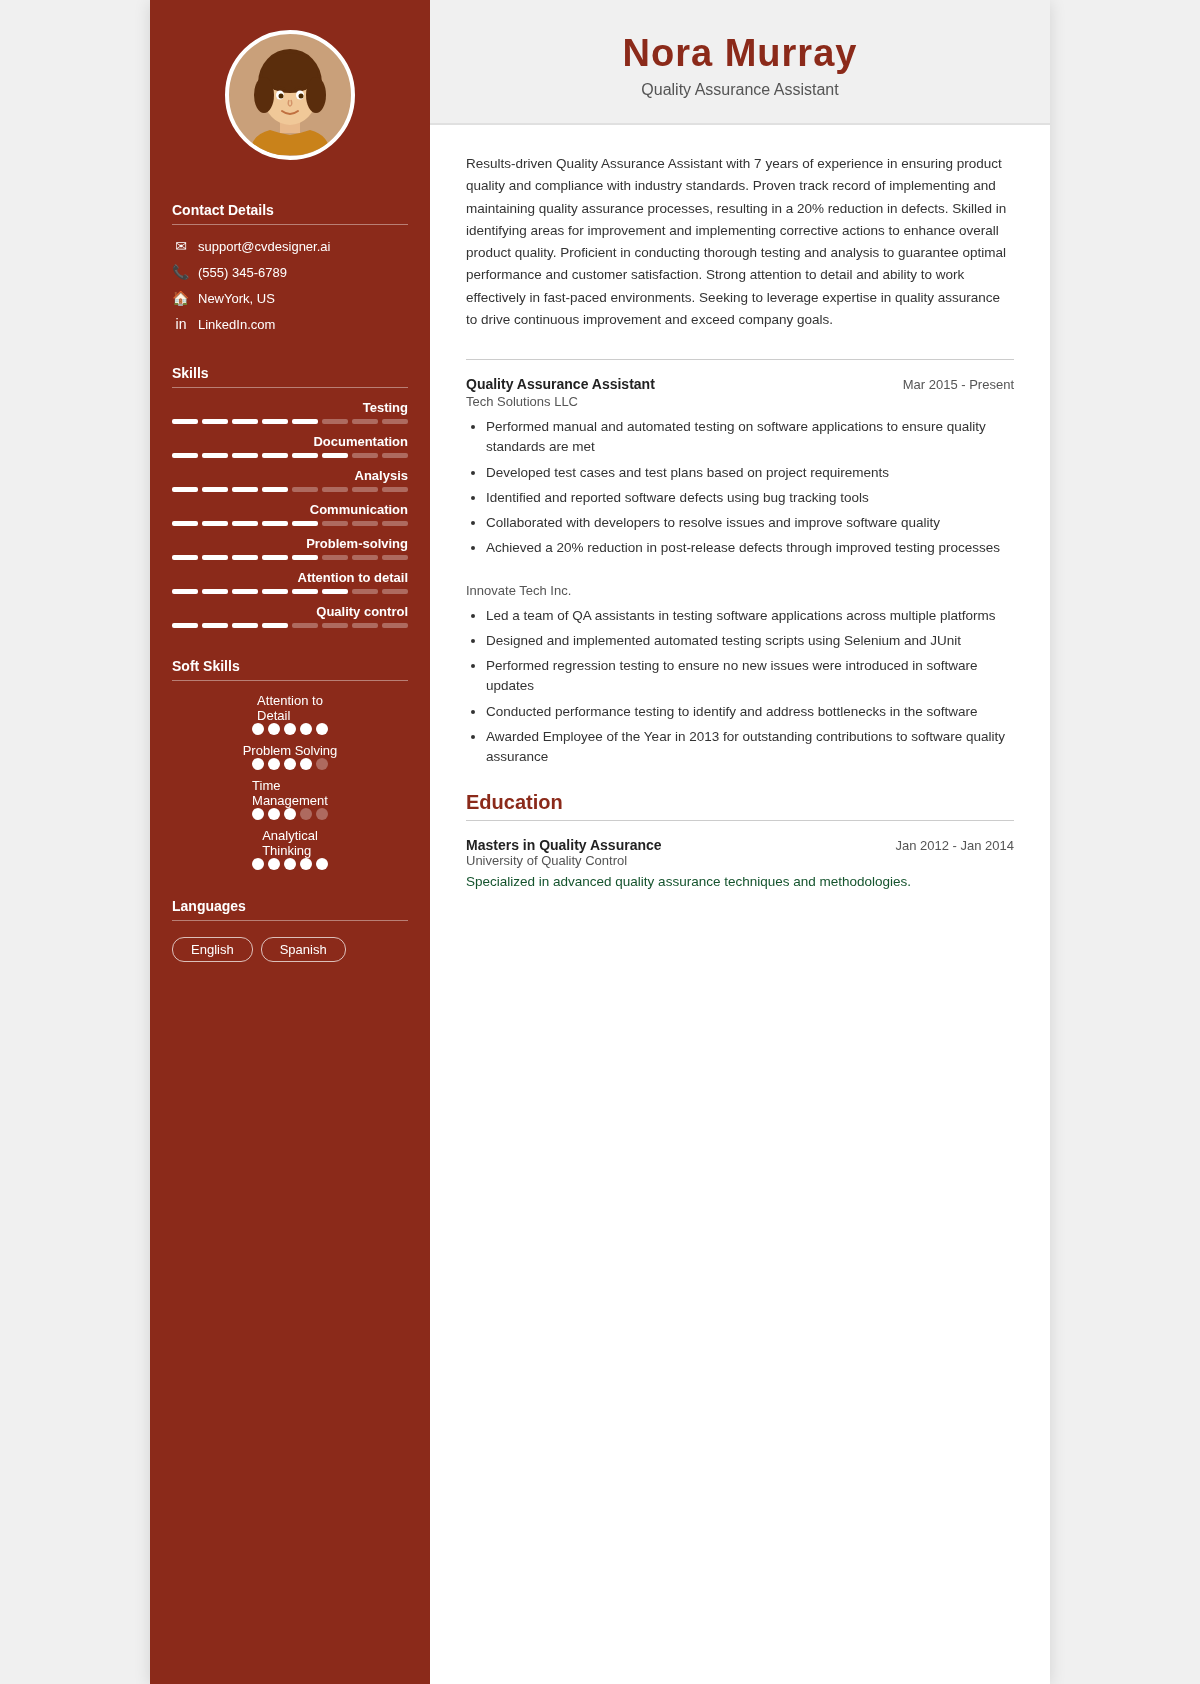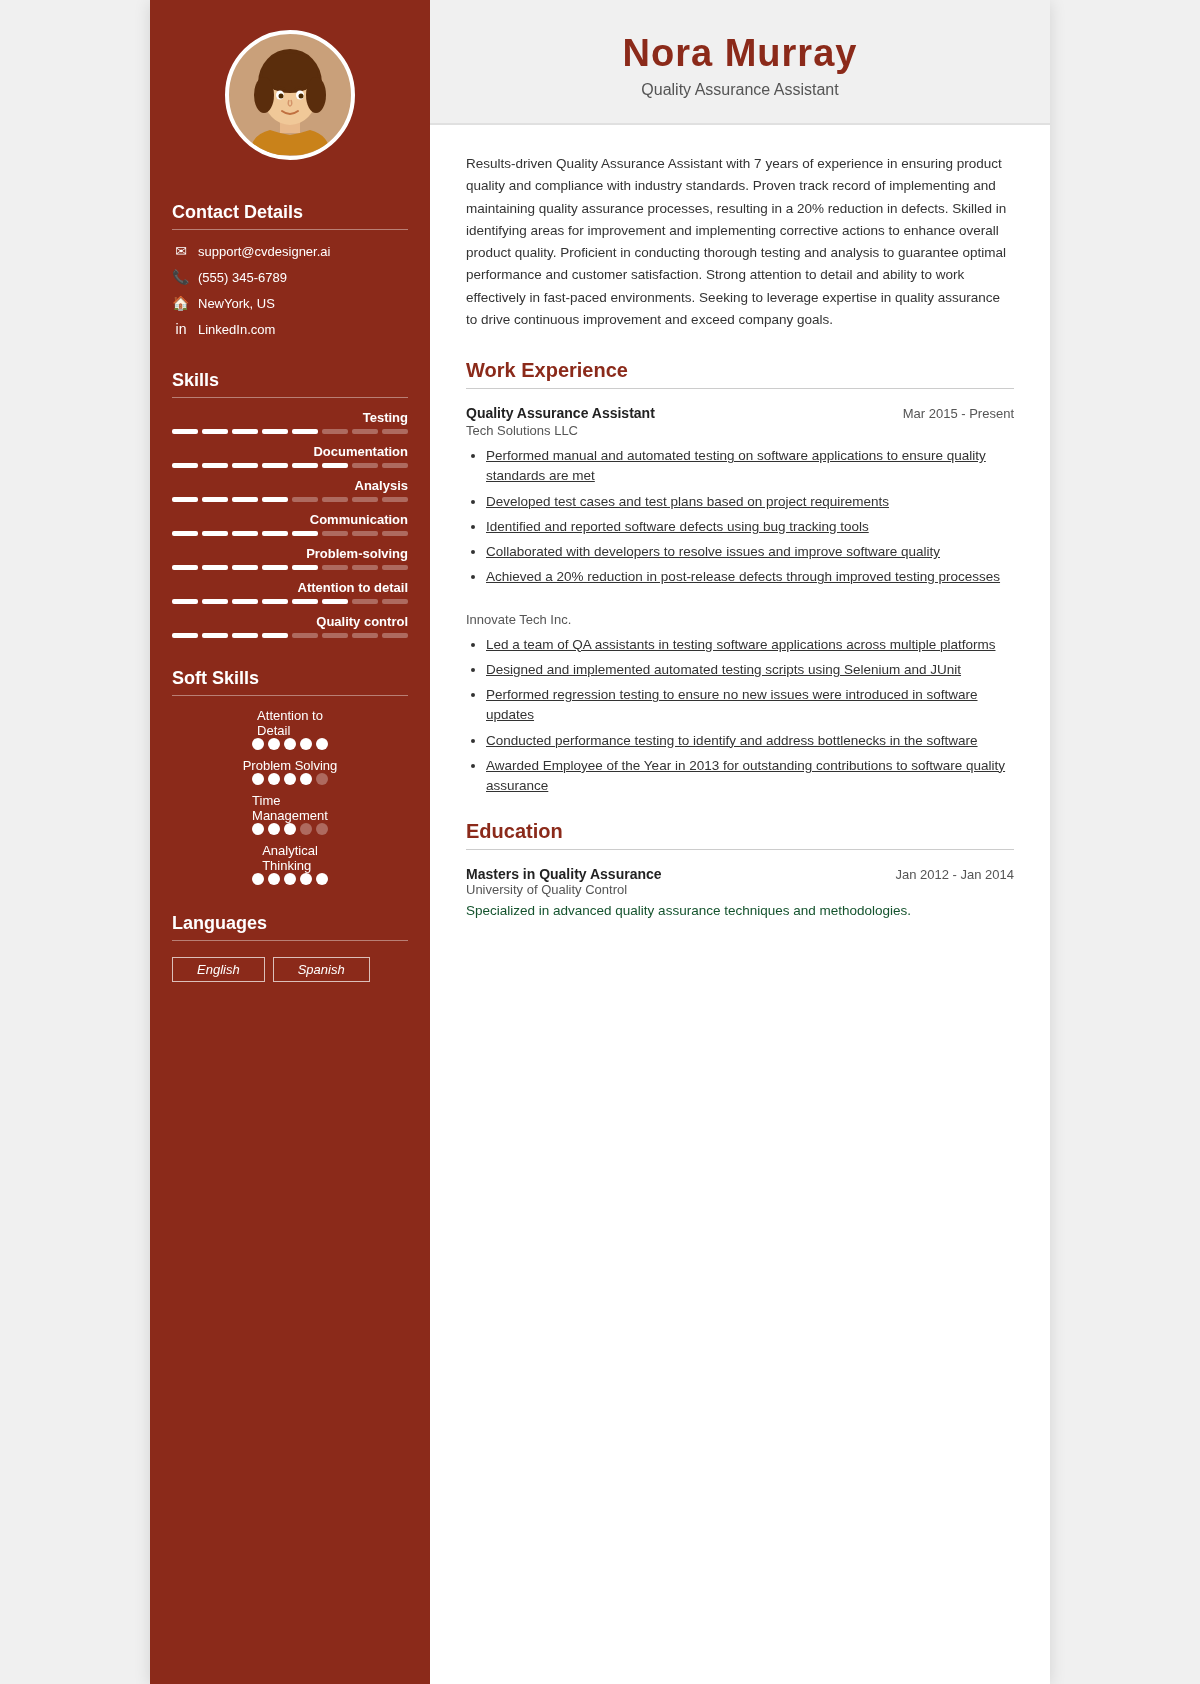--- a/index.html
+++ b/index.html
@@ -46,21 +46,21 @@
       display: flex;
       align-items: center;
       justify-content: center;
     }
     .avatar svg {
       width: 120px;
       height: 120px;
     }
     .section-title {
       color: #fff;
-      font-size: 18px;
+      font-size: 14px;
       font-weight: bold;
       margin-bottom: 6px;
       margin-top: 18px;
     }
     .sidebar-divider {
       width: 100%;
       border: none;
       border-top: 1.5px solid rgba(255,255,255,0.4);
       margin-bottom: 12px;
     }
@@ -137,24 +137,23 @@
     .lang-tags {
       display: flex;
       gap: 8px;
       flex-wrap: wrap;
       margin-top: 4px;
     }
     .lang-tag {
       background: transparent;
       border: 1.5px solid rgba(255,255,255,0.7);
       color: #fff;
-      border-radius: 0;
-      padding: 4px 24px;
-      font-size: 13px;
-      font-style: italic;
+      border-radius: 12px;
+      padding: 4px 18px;
+      font-size: 13px;
     }
 
     
     .main-content {
       flex: 1;
       padding: 0 0 40px 0;
       display: flex;
       flex-direction: column;
     }
     .header-block {
@@ -220,21 +219,20 @@
       margin-bottom: 8px;
     }
     .job-bullets {
       padding-left: 20px;
     }
     .job-bullets li {
       font-size: 13.5px;
       color: #333;
       margin-bottom: 5px;
       line-height: 1.5;
-      text-decoration: underline;
     }
     .edu-block {
       margin-bottom: 20px;
     }
     .edu-header {
       display: flex;
       justify-content: space-between;
       align-items: baseline;
       text-align: right;
     }
@@ -474,21 +472,20 @@
 
   <div class="main-content">
     <div class="header-block">
       <div class="candidate-name">Nora Murray</div>
       <div class="candidate-title">Quality Assurance Assistant</div>
     </div>
 
     <div class="content-body">
       <p class="summary-text">Results-driven Quality Assurance Assistant with 7 years of experience in ensuring product quality and compliance with industry standards. Proven track record of implementing and maintaining quality assurance processes, resulting in a 20% reduction in defects. Skilled in identifying areas for improvement and implementing corrective actions to enhance overall product quality. Proficient in conducting thorough testing and analysis to guarantee optimal performance and customer satisfaction. Strong attention to detail and ability to work effectively in fast-paced environments. Seeking to leverage expertise in quality assurance to drive continuous improvement and exceed company goals.</p>
 
-      <div class="section-heading">Work Experience</div>
       <hr class="main-divider">
 
       <div class="job-block">
         <div class="job-header">
           <span class="job-title">Quality Assurance Assistant</span>
           <span class="job-date">Mar 2015 - Present</span>
         </div>
         <div class="job-company">Tech Solutions LLC</div>
         <ul class="job-bullets">
           <li>Performed manual and automated testing on software applications to ensure quality standards are met</li>

